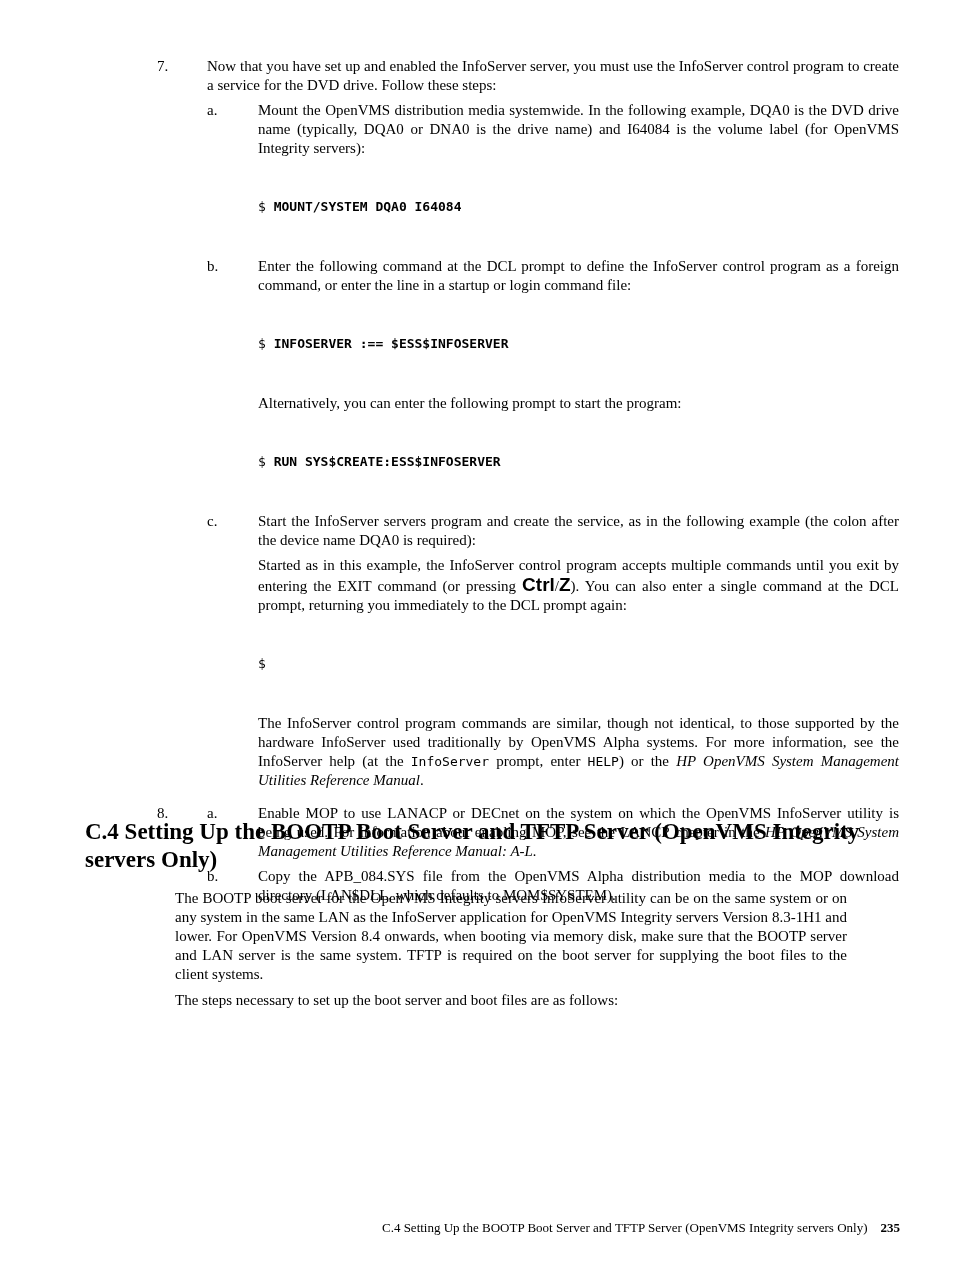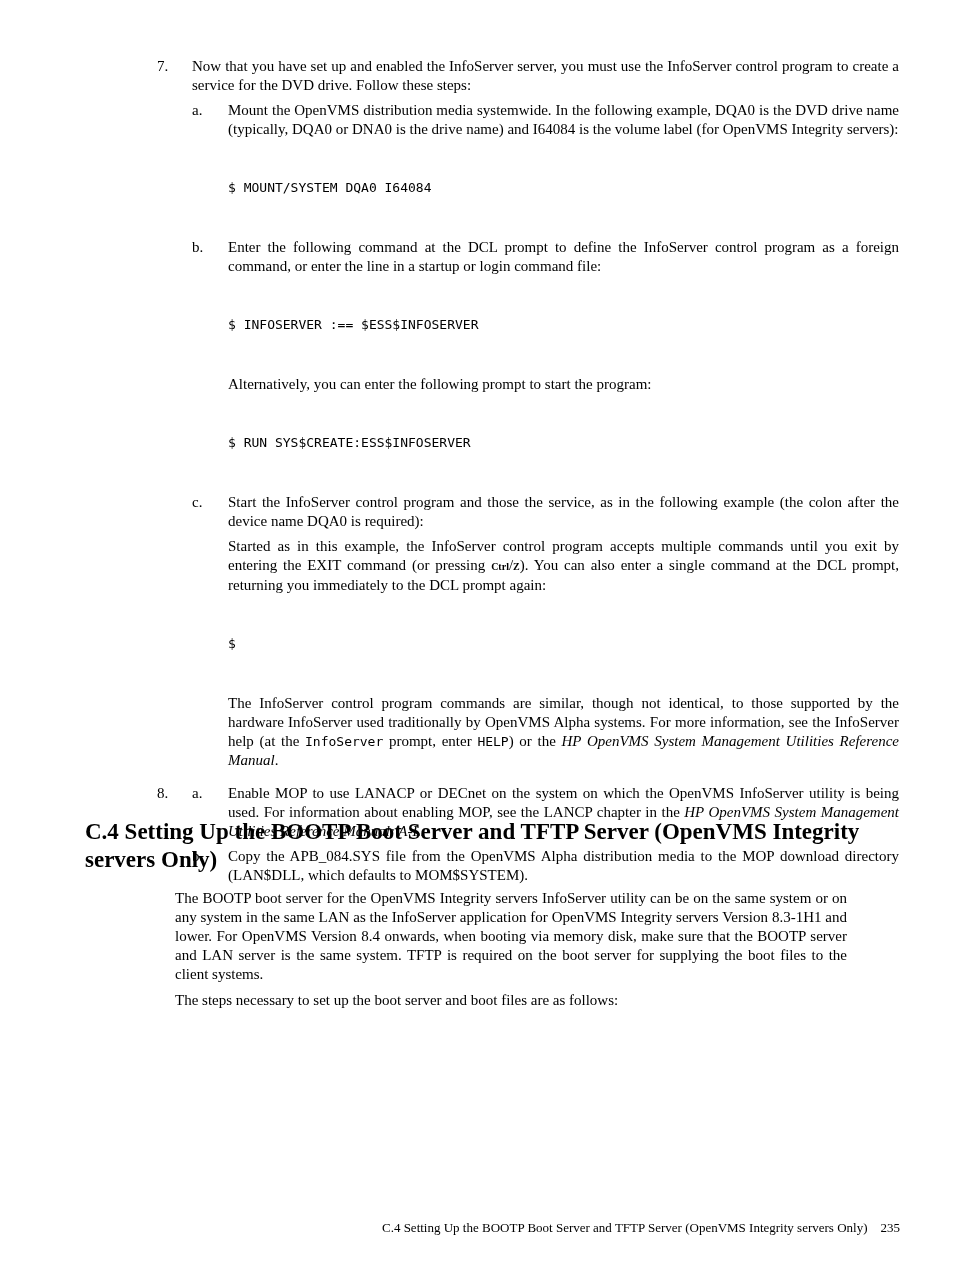--- a/index.html
+++ b/index.html
@@ -18,54 +18,54 @@
     line-height: 19px;
   }
   .main {
     position: absolute;
     left: 157px; top: 57px;
     width: 742px;
   }
   .li { display: flex; }
   .li > .marker  { flex: 0 0 35px; width: 35px; }
   .li.l2 > .marker { flex: 0 0 36px; width: 36px; }
-  .li-body { flex: 1 1 auto; min-width: 0; }
+  .li-body { flex: 1 1 auto; min-width: 0; margin-left: 15px; }
   .para { text-align: justify; margin-bottom: 6px; }
   .item8 { margin-top: 8px; }
   .code {
     font-family: "DejaVu Sans Mono", "Liberation Mono", monospace;
     font-size: 13px;
     line-height: 17px;
     margin: 2px 0 8px 0;
     white-space: pre;
   }
   .m  { font-family: "DejaVu Sans Mono", "Liberation Mono", monospace; font-size: 13px; font-weight: normal; }
-  .mb { font-family: "DejaVu Sans Mono", "Liberation Mono", monospace; font-size: 13px; font-weight: normal; }
+  .mb { font-family: "DejaVu Sans Mono", "Liberation Mono", monospace; font-size: 13px; font-weight: bold; }
   .i  { font-style: italic; }
-  .sb { font-family: Liberation Serif, serif; font-weight: bold; font-size: 10px; }
+  .sb { font-family: Liberation Sans, sans-serif; font-weight: bold; font-size: 19px; }
   .section {
     position: absolute;
     left: 85px; top: 818px;
     width: 814px;
   }
   .section-heading {
     font-size: 23px;
     font-weight: bold;
     line-height: 28px;
     margin-bottom: 15px;
   }
   .section .para { margin-left: 90px; width: 672px; margin-bottom: 7px; }
   .footer {
     position: absolute;
     right: 54px; top: 1220px;
     font-size: 13px;
     line-height: 16px;
     white-space: nowrap;
   }
-  .footer .page-num { margin-left: 13px; }
+  .footer .page-num { margin-left: 13px; font-weight: bold; }
 </style>
 </head>
 <body>
 
 <div class="page">
 
   <div class="main">
 
     <div class="li l1">
       <div class="marker">7.</div>
@@ -92,21 +92,21 @@
             <p class="para"><span>Alternatively, you can enter the following prompt to start the program:</span></p>
             <div class="code">
               <div class="code-line"><span class="m">$ </span><span class="mb">RUN SYS$CREATE:ESS$INFOSERVER</span></div>
             </div>
           </div>
         </div>
 
         <div class="li l2">
           <div class="marker">c.</div>
           <div class="li-body">
-            <p class="para"><span>Start the InfoServer control program and those the service, as in the following example (the colon after the device name DQA0 is required):</span></p>
+            <p class="para"><span>Start the InfoServer servers program and create the service, as in the following example (the colon after the device name DQA0 is required):</span></p>
             <p class="para"><span>Started as in this example, the InfoServer control program accepts multiple commands until you exit by entering the EXIT command (or pressing </span><span class="sb">Ctrl</span><span>/</span><span class="sb">Z</span><span>). You can also enter a single command at the DCL prompt, returning you immediately to the DCL prompt again:</span></p>
             <div class="code">
               <div class="code-line"><span class="m">$</span></div>
             </div>
             <p class="para"><span>The InfoServer control program commands are similar, though not identical, to those supported by the hardware InfoServer used traditionally by OpenVMS Alpha systems. For more information, see the InfoServer help (at the </span><span class="m">InfoServer</span><span> prompt, enter </span><span class="m">HELP</span><span>) or the </span><span class="i">HP OpenVMS System Management Utilities Reference Manual</span><span>.</span></p>
           </div>
         </div>
 
       </div>
     </div>

